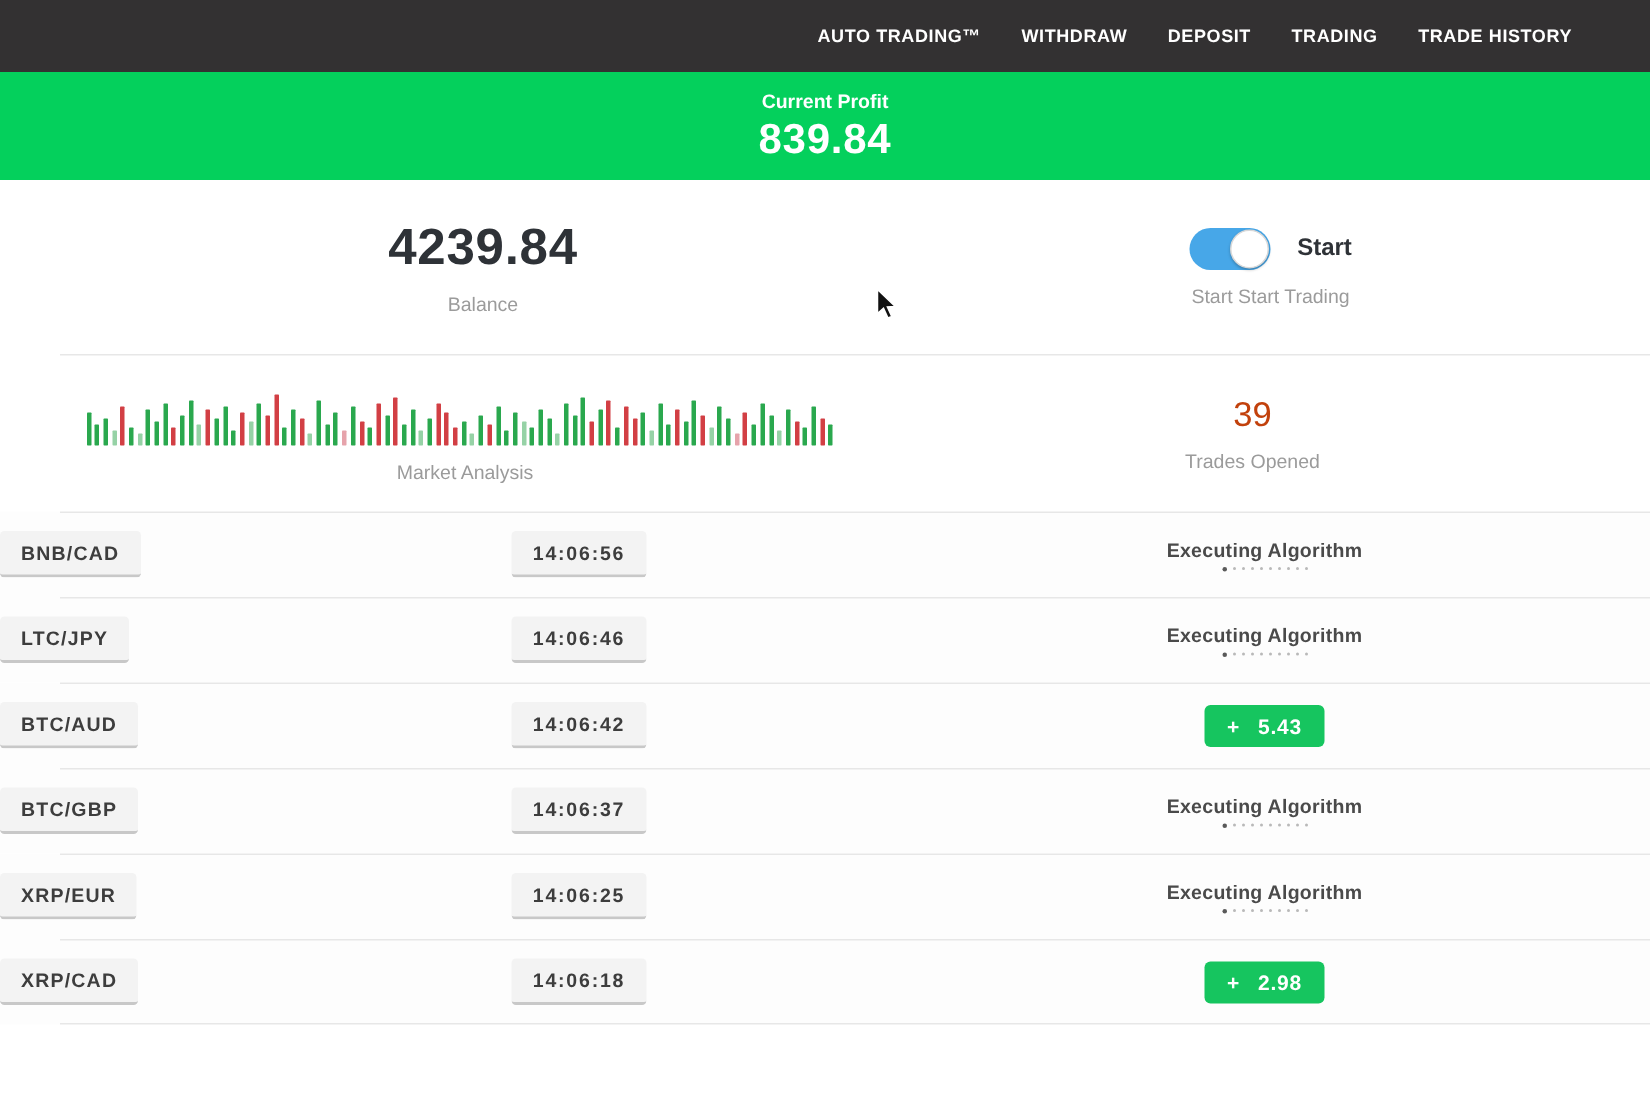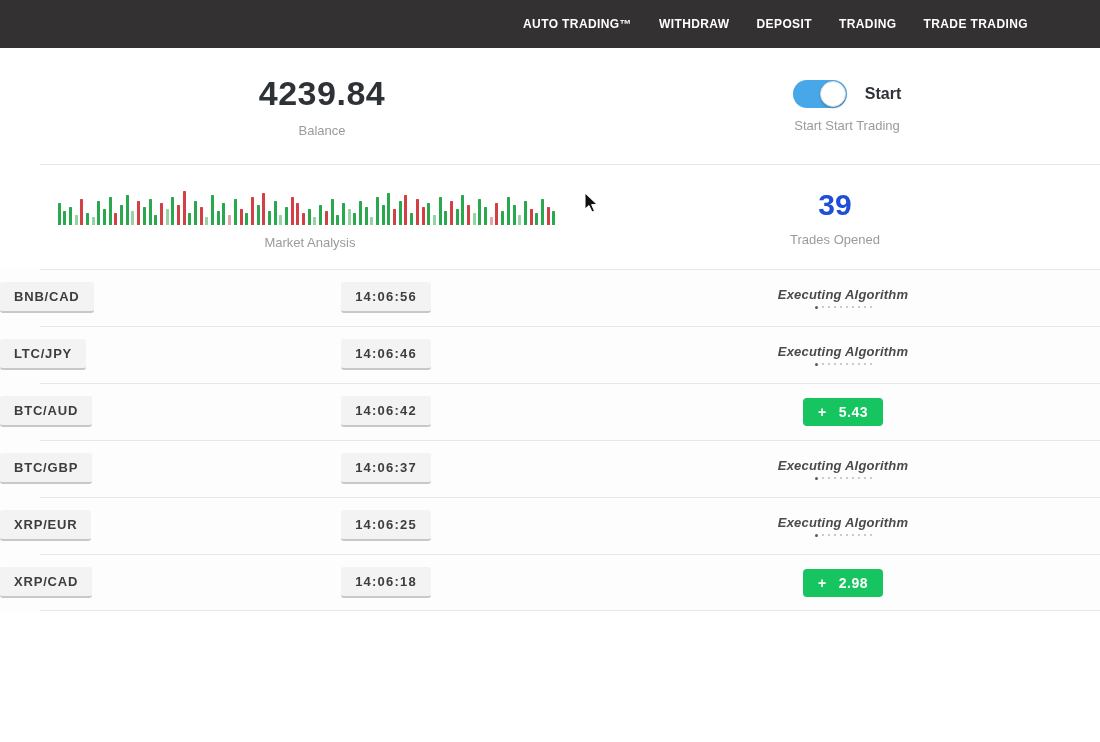--- a/index.html
+++ b/index.html
@@ -2,21 +2,21 @@
 <html><head>
 <meta charset="utf-8">
 <style>
   * { margin:0; padding:0; box-sizing:border-box; }
   html,body { width:1100px; height:742px; overflow:hidden; background:#fff;
               font-family:"Liberation Sans", sans-serif; }
   .app { width:1100px; height:742px; position:relative; background:#fff; }
 
   
   .navbar { height:48px; background:#333132; display:flex; align-items:center;
-            justify-content:flex-end; gap:27px; padding-right:72px; }
+            justify-content:flex-end; gap:27px; padding-right:52px; }
   .nav-item { color:#fff; font-size:12px; font-weight:bold; letter-spacing:.4px;
               cursor:pointer; white-space:nowrap; }
 
   
   .banner { height:72px; background:#04d05c; display:flex; flex-direction:column;
             align-items:center; justify-content:center; color:#fff; }
   .banner-label { font-size:13px; font-weight:600; margin-bottom:2px; }
   .banner-value { font-size:28px; font-weight:bold; letter-spacing:.5px; }
 
   
@@ -35,38 +35,38 @@
   .toggle-knob { position:absolute; top:1px; right:1px; width:26px; height:26px;
                  border-radius:50%; background:#fff; border:1px solid #d8d8d8;
                  box-shadow:0 1px 2px rgba(0,0,0,.25); }
   .toggle-label { font-size:16px; font-weight:bold; color:#2e3237; }
 
   .bars-wrap { display:flex; align-items:flex-end; gap:2.7px; height:40px; width:505px; }
   .bar { width:3px; border-radius:.5px; }
   .bar.g { background:#2aa84e; } .bar.r { background:#d23f44; }
   .bar.lg { background:#96d2a6; } .bar.lr { background:#e6a3ab; }
 
-  .trades-value { font-size:30px; font-weight:bold; color:#1d4ed8; }
+  .trades-value { font-size:23px; font-weight:normal; color:#c2410c; }
 
   
   .trade-row { height:57px; position:relative; display:grid;
                grid-template-columns:120px 206px 120px 247px 300px;
                align-items:center; background:#fdfdfd; }
   .trade-row::before { content:""; position:absolute; left:40px; right:0; top:0;
                        height:1px; background:#e7e7e7; }
   .trade-row:last-child::after { content:""; position:absolute; left:40px; right:0; bottom:0;
                        height:1px; background:#e7e7e7; }
   .chip { display:inline-block; background:#f3f3f3; border-bottom:2px solid #c8c8c8;
           border-radius:3px; padding:7px 14px; font-size:13px; font-weight:bold;
           color:#3d3d3d; letter-spacing:.8px; white-space:nowrap; }
   .pair-cell { justify-self:start; }
   .time-cell { justify-self:center; }
   .time-chip { letter-spacing:1.2px; }
   .status-cell { justify-self:center; text-align:center; width:100%; }
-  .exec-label { font-size:13px; font-weight:bold; color:#4a4a4a; letter-spacing:.2px;font-style:italic; }
+  .exec-label { font-size:13px; font-weight:bold; color:#4a4a4a; letter-spacing:.2px; }
   .exec-dots { margin-top:4px; display:flex; justify-content:center; align-items:center; gap:4px; }
   .exec-dots span { width:2px; height:2px; border-radius:50%; background:#b9b9b9; display:inline-block; }
   .exec-dots span:first-child { width:3px; height:3px; background:#5a5a5a; }
   .result-badge { display:inline-flex; align-items:center; justify-content:center;
                   min-width:80px; padding:6px 14px; border-radius:4px; color:#fff;
                   font-size:14px; font-weight:bold; letter-spacing:.5px; }
   .result-badge.profit { background:#16c55f; }
   .result-badge.loss   { background:#d11245; }
   .result-badge .sign  { margin-right:12px; }
   .result-badge.loss .sign { margin-right:22px; }
@@ -76,23 +76,27 @@
 </head>
 <body>
 
 <div class="app">
 
   <nav class="navbar">
       <div class="nav-item">AUTO TRADING™</div>
       <div class="nav-item">WITHDRAW</div>
       <div class="nav-item">DEPOSIT</div>
       <div class="nav-item">TRADING</div>
-      <div class="nav-item">TRADE TRADING</div>
+      <div class="nav-item">TRADE HISTORY</div>
     </nav>
 
+  <header class="banner">
+    <div class="banner-label">Current Profit</div>
+    <div class="banner-value">839.84</div>
+  </header>
 
   <section class="stats-row row-a">
     <div class="stat-cell">
       <div class="balance-value">4239.84</div>
       <div class="stat-label">Balance</div>
     </div>
     <div class="stat-cell">
       <div class="toggle-line">
         <div class="toggle">
           <div class="toggle-knob"></div>

